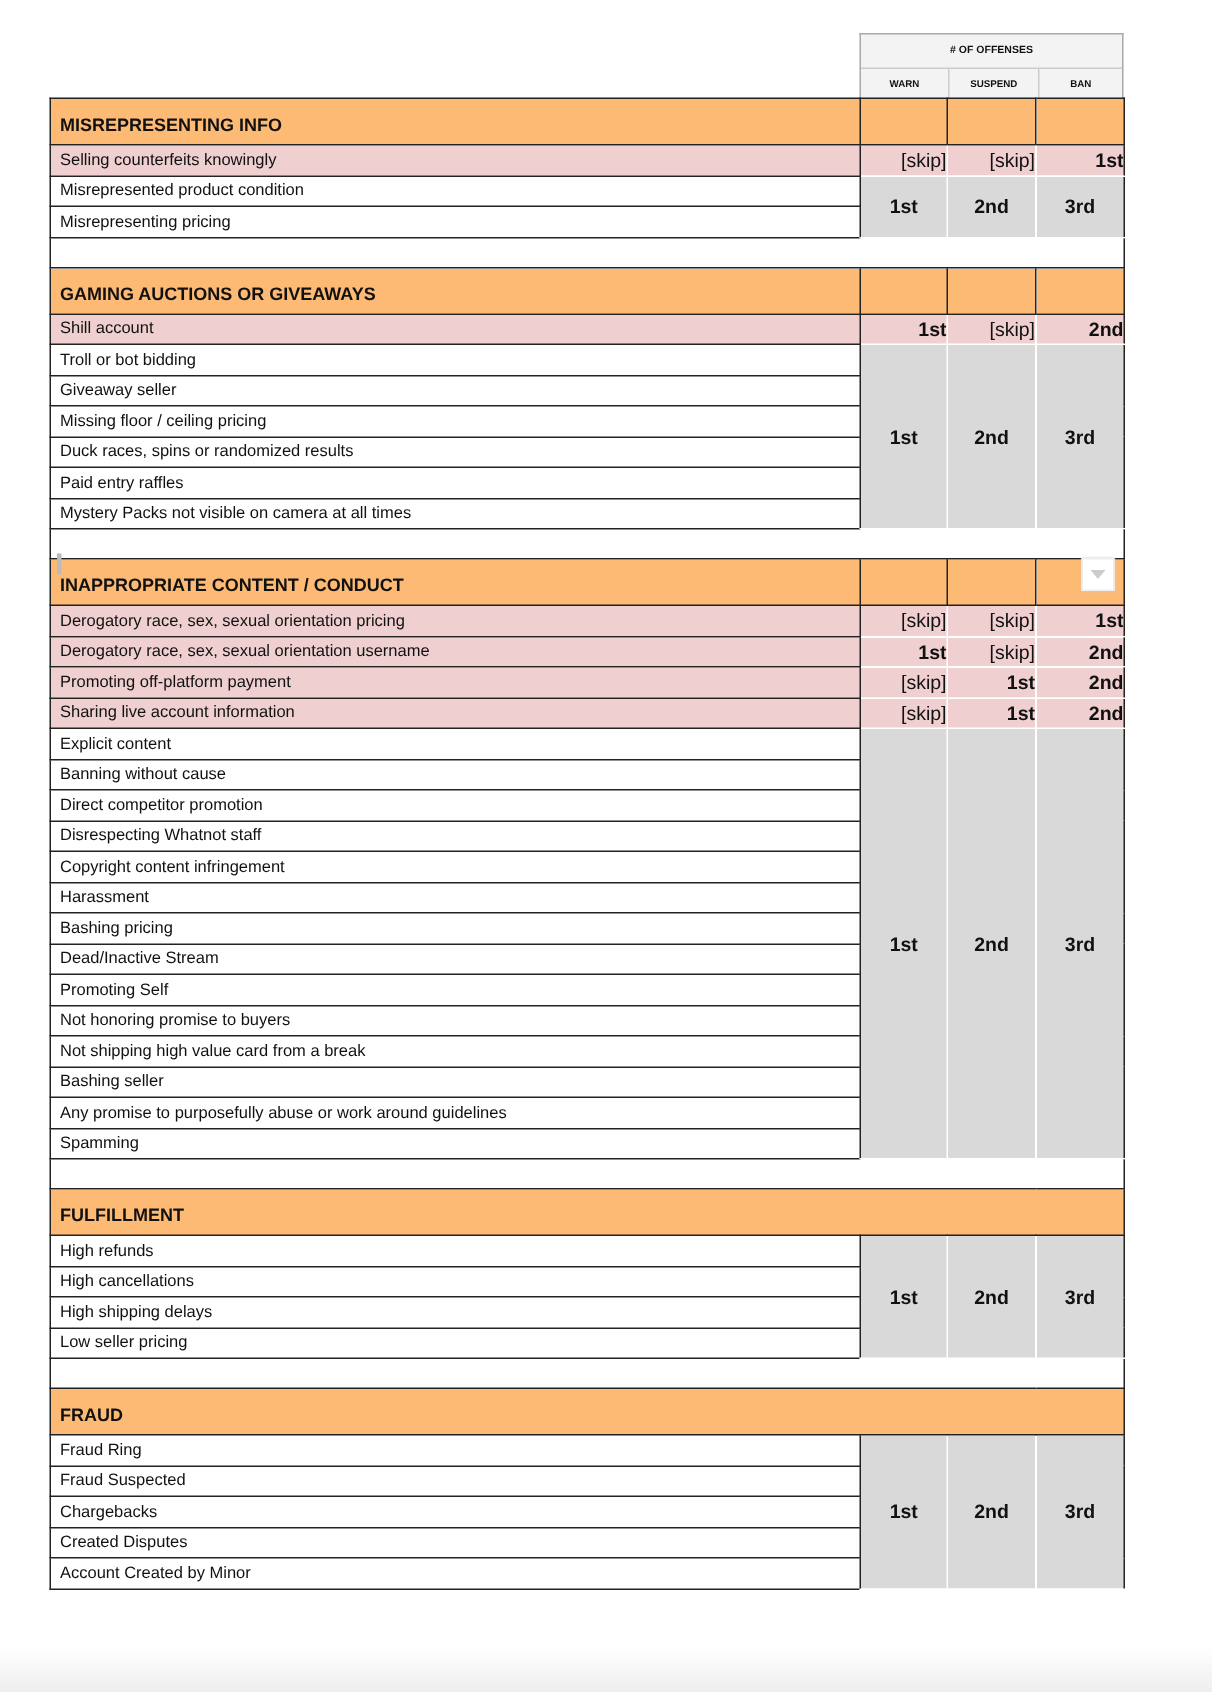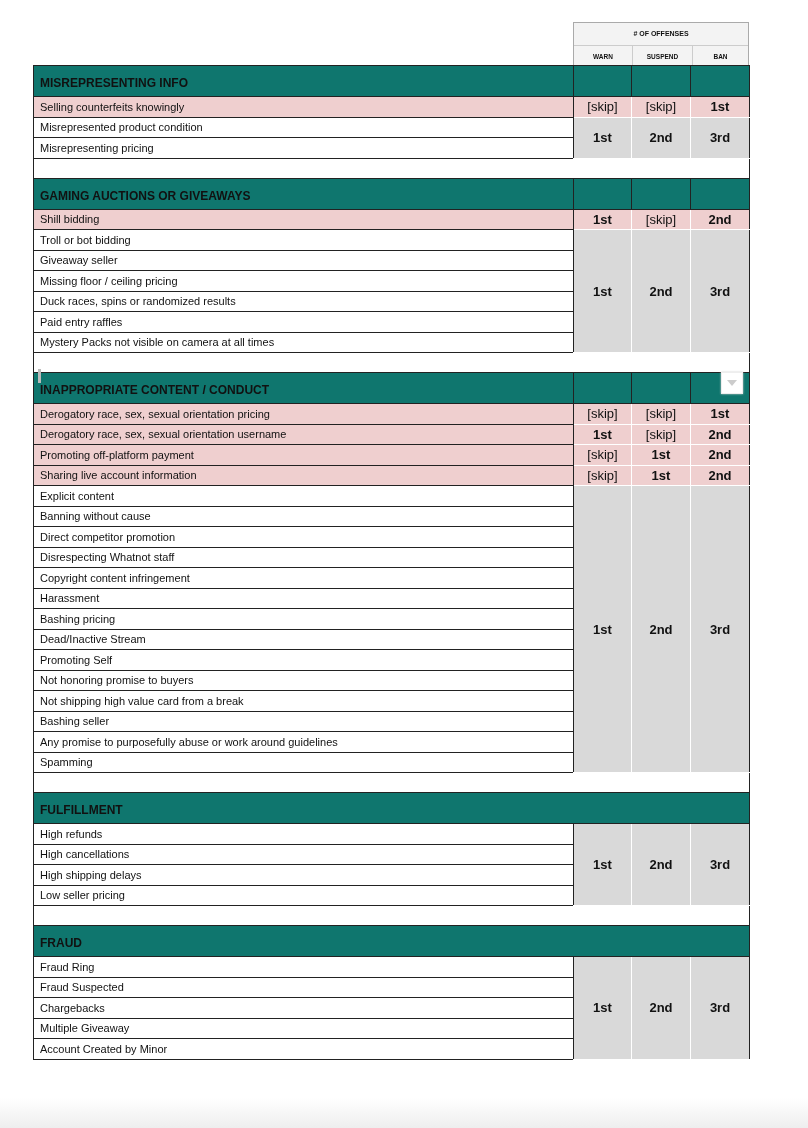--- a/index.html
+++ b/index.html
@@ -10,24 +10,24 @@
   .hdr .top{height:22px;border-bottom:1px solid #ccc;text-align:center;font-size:7px;font-weight:bold;line-height:22px;}
   .hdr .cols{display:flex;height:21px;}
   .hdr .cols div{flex:1;text-align:center;font-size:6.5px;font-weight:bold;line-height:21px;border-left:1px solid #ccc;}
   .hdr .cols div:first-child{border-left:none;flex:0 0 58px;}
   .hdr .cols div:nth-child(2){flex:0 0 59px;}
   table{position:absolute;left:0;top:43px;border-collapse:collapse;width:716px;table-layout:fixed;}
   td{border:1px solid #222;padding:0 0 0 6px;font-size:11px;height:20.5px;box-sizing:border-box;white-space:nowrap;overflow:hidden;}
   td.c{padding:0;text-align:center;font-size:13px;border-color:#fff;border-left:1px solid #fff;}
   td.c.first{border-left:1px solid #222;}
   td.c.last{border-right:1px solid #222;}
-  tr.sec td{background:#0f766e;font-weight:bold;font-size:12px;height:31px;vertical-align:bottom;padding-bottom:6px;}
+  tr.sec td{background:#fdba74;font-weight:bold;font-size:12px;height:31px;vertical-align:bottom;padding-bottom:6px;}
   tr.sec td.c{border:1px solid #222;}
   tr.pink td{background:#efcfcf;margin-left:32px;}
-  tr.pink td.c{background:#efcfcf;border-bottom:1px solid #fff;}
+  tr.pink td.c{background:#efcfcf;border-bottom:1px solid #fff;text-align:right;}
   td.gray{background:#d9d9d9;font-weight:bold;font-size:13px;}
   td.b{font-weight:bold;}
   tr.blank td{height:20px;background:#fff;}
   .scroll{position:absolute;left:38px;top:369px;width:3px;height:14px;background:#bbb;}
   .ddl{position:absolute;left:721px;top:372px;width:20px;height:20px;background:#fff;border:1px solid #eee;box-shadow:0 0 2px #ccc;}
   .ddl:after{content:"";position:absolute;left:5px;top:7px;border-left:5px solid transparent;border-right:5px solid transparent;border-top:6px solid #ccc;}
 </style>
 </head>
 <body>
 
@@ -72,21 +72,21 @@
         <tr class="blank">
           <td colspan="4"></td>
         </tr>
         <tr class="sec">
           <td>GAMING AUCTIONS OR GIVEAWAYS</td>
           <td class="c"></td>
           <td class="c"></td>
           <td class="c"></td>
         </tr>
         <tr class="pink">
-          <td>Shill bidding</td>
+          <td>Shill account</td>
           <td class="c first b">1st</td>
           <td class="c">[skip]</td>
           <td class="c last b">2nd</td>
         </tr>
         <tr>
           <td>Troll or bot bidding</td>
           <td class="c gray first" rowspan="6">1st</td>
           <td class="c gray" rowspan="6">2nd</td>
           <td class="c gray last" rowspan="6">3rd</td>
         </tr>
@@ -216,21 +216,21 @@
           <td class="c gray" rowspan="5">2nd</td>
           <td class="c gray last" rowspan="5">3rd</td>
         </tr>
         <tr>
           <td>Fraud Suspected</td>
         </tr>
         <tr>
           <td>Chargebacks</td>
         </tr>
         <tr>
-          <td>Multiple Giveaway</td>
+          <td>Created Disputes</td>
         </tr>
         <tr>
           <td>Account Created by Minor</td>
         </tr>
       </tbody>
   </table>
 </div>
 <div class="scroll"></div>
 <div class="ddl"></div>
 <div class="bottom-shade"></div>

